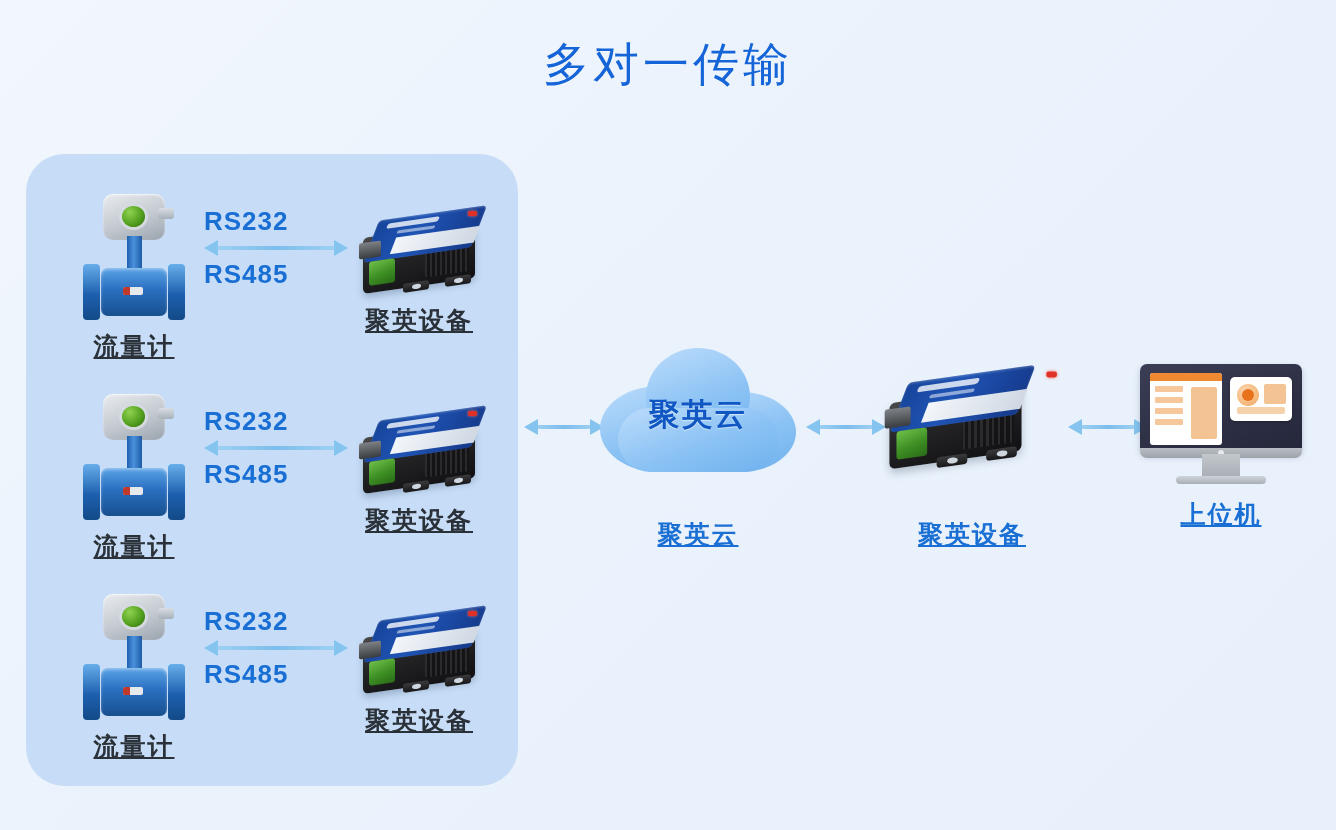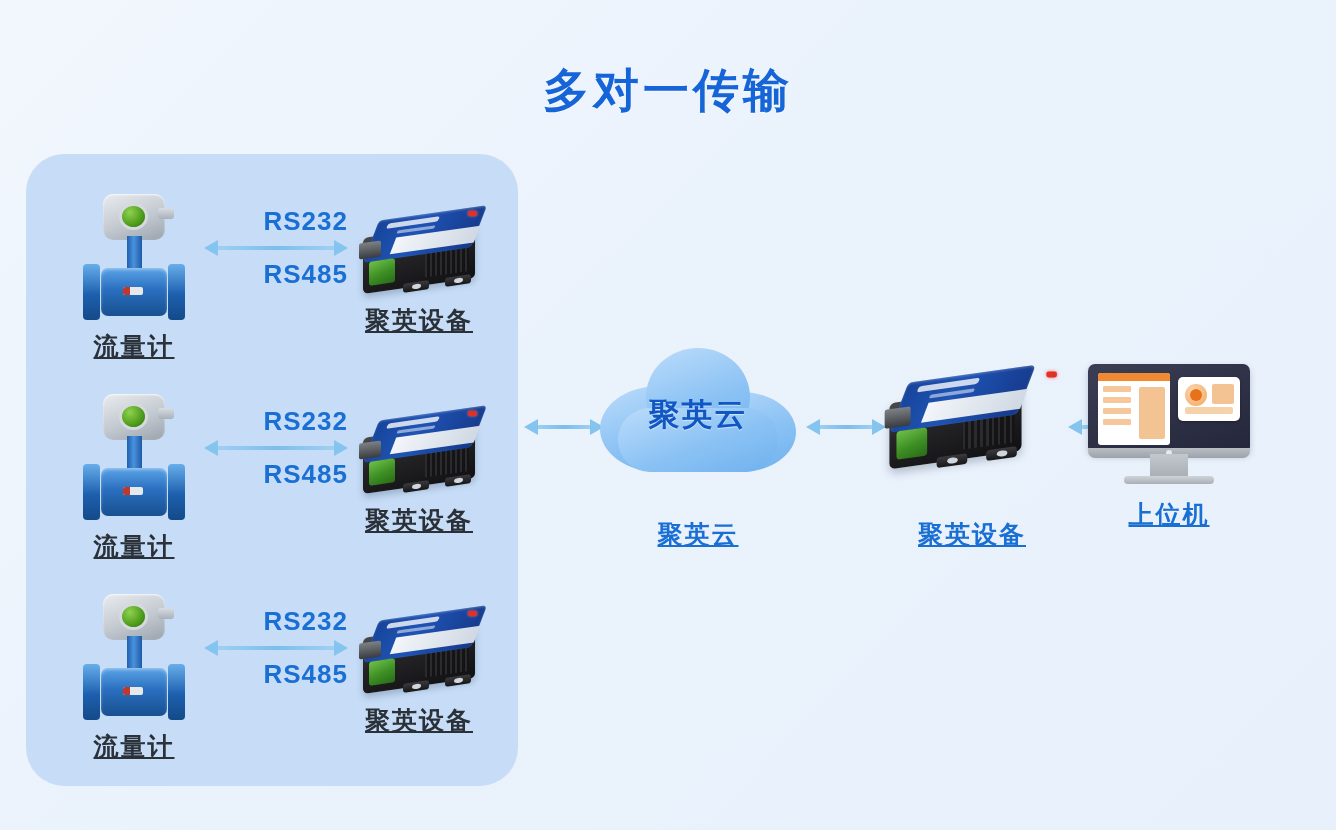--- a/index.html
+++ b/index.html
@@ -5,24 +5,23 @@
   html,body{margin:0;padding:0;}
   body{
     width:1336px;height:830px;overflow:hidden;position:relative;
     background:linear-gradient(135deg,#f2f7fd 0%,#eaf2fc 45%,#e8f1fb 100%);
     font-family:"Liberation Sans","DejaVu Sans",sans-serif;
   }
 
   
   .title{
     position:absolute;left:0;right:0;top:34px;text-align:center;
-    font-size:46px;font-weight:700;letter-spacing:4px;
+    font-size:46px;font-weight:400;letter-spacing:4px;
     color:#1565d8;
     text-shadow:0 1px 0 rgba(255,255,255,.6);
-    margin-top:26px;
   }
 
   
   .group-panel{
     position:absolute;left:26px;top:154px;width:492px;height:632px;
     background:#c7ddf7;border-radius:38px;
   }
 
   
   .sensor-row{position:absolute;left:0;width:492px;height:190px;}
@@ -127,21 +126,21 @@
     background:linear-gradient(180deg,#3b3b3e,#171718);transform:skewY(-8deg);
   }
   .dev-ear.e1{left:50px;top:74px;}
   .dev-ear.e2{left:92px;top:68px;}
   .dev-ear-hole{
     position:absolute;left:9px;top:2px;width:9px;height:5px;border-radius:50%;
     background:#cfd6de;
   }
 
   
-  .link{position:absolute;text-align:right;}
+  .link{position:absolute;text-align:left;}
   .link-text{
     font-size:26px;font-weight:700;color:#1a6fd4;letter-spacing:1px;line-height:1.05;
   }
   .arrow-bi{position:relative;height:18px;margin:4px 0;}
   .arrow-line{
     position:absolute;left:12px;right:12px;top:7px;height:4px;
     background:linear-gradient(90deg,#9fd0f3,#7cbdeb 50%,#9fd0f3);border-radius:2px;
   }
   .arrow-head{
     position:absolute;top:1px;width:0;height:0;
@@ -418,21 +417,21 @@
     <div class="dev-top-white"></div>
     <div class="dev-stripe"></div>
     <div class="dev-stripe2"></div>
     <div class="dev-led"></div>
     <div class="dev-db9"></div>
     <div class="dev-green"></div>
   </div>
   <div class="node-label blue" style="margin-top:42px;">聚英设备</div>
 </div>
 
-<div class="cloud-wrap" style="left:1088px;top:364px;width:162px;">
+<div class="cloud-wrap" style="left:1140px;top:364px;width:162px;">
   <div class="monitor">
     <div class="mon-bezel">
       <div class="mon-card left">
         <div class="mc-header"></div>
         <div class="mc-bar"></div>
         <div class="mc-bar"></div>
         <div class="mc-bar"></div>
         <div class="mc-bar"></div>
         <div class="mc-block"></div>
       </div>

